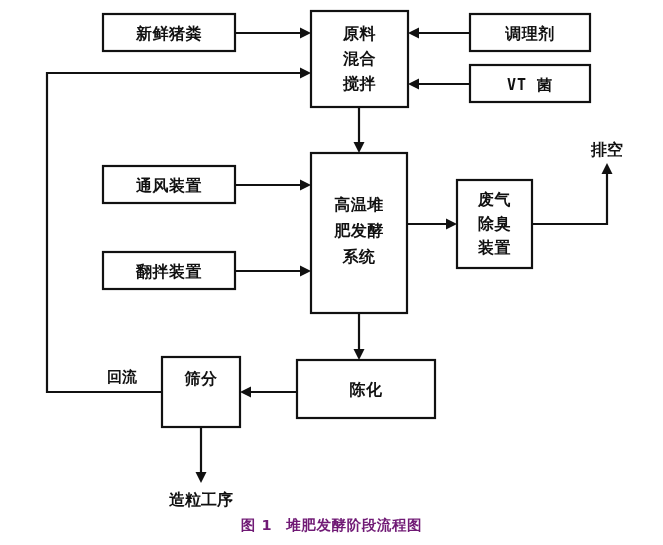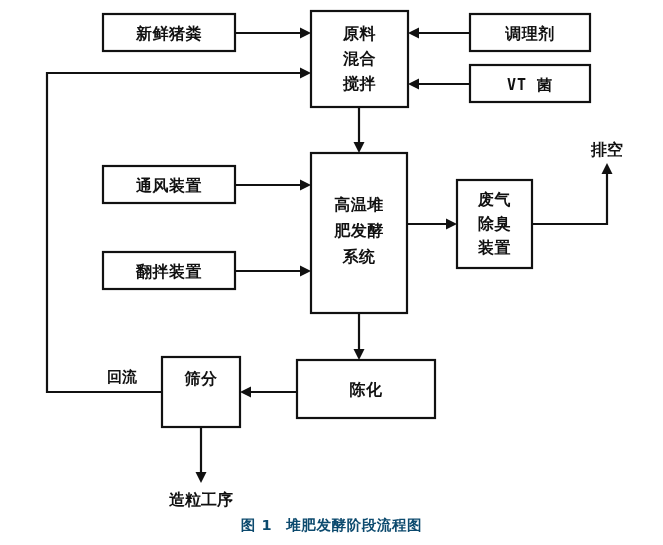--- a/index.html
+++ b/index.html
@@ -73,21 +73,21 @@
   }
   .figure-caption {
     position: absolute;
     left: 0;
     right: 0;
     top: 516px;
     text-align: center;
     font-family: "DejaVu Sans", "Liberation Serif", serif;
     font-size: 14.5px;
     font-weight: 700;
-    color: #0c4a6e;
+    color: #701a75;
     letter-spacing: 0.6px;
   }
   .caption-num {
     font-weight: 700;
   }
   .caption-gap {
     display: inline-block;
     width: 14px;
   }
 </style>

